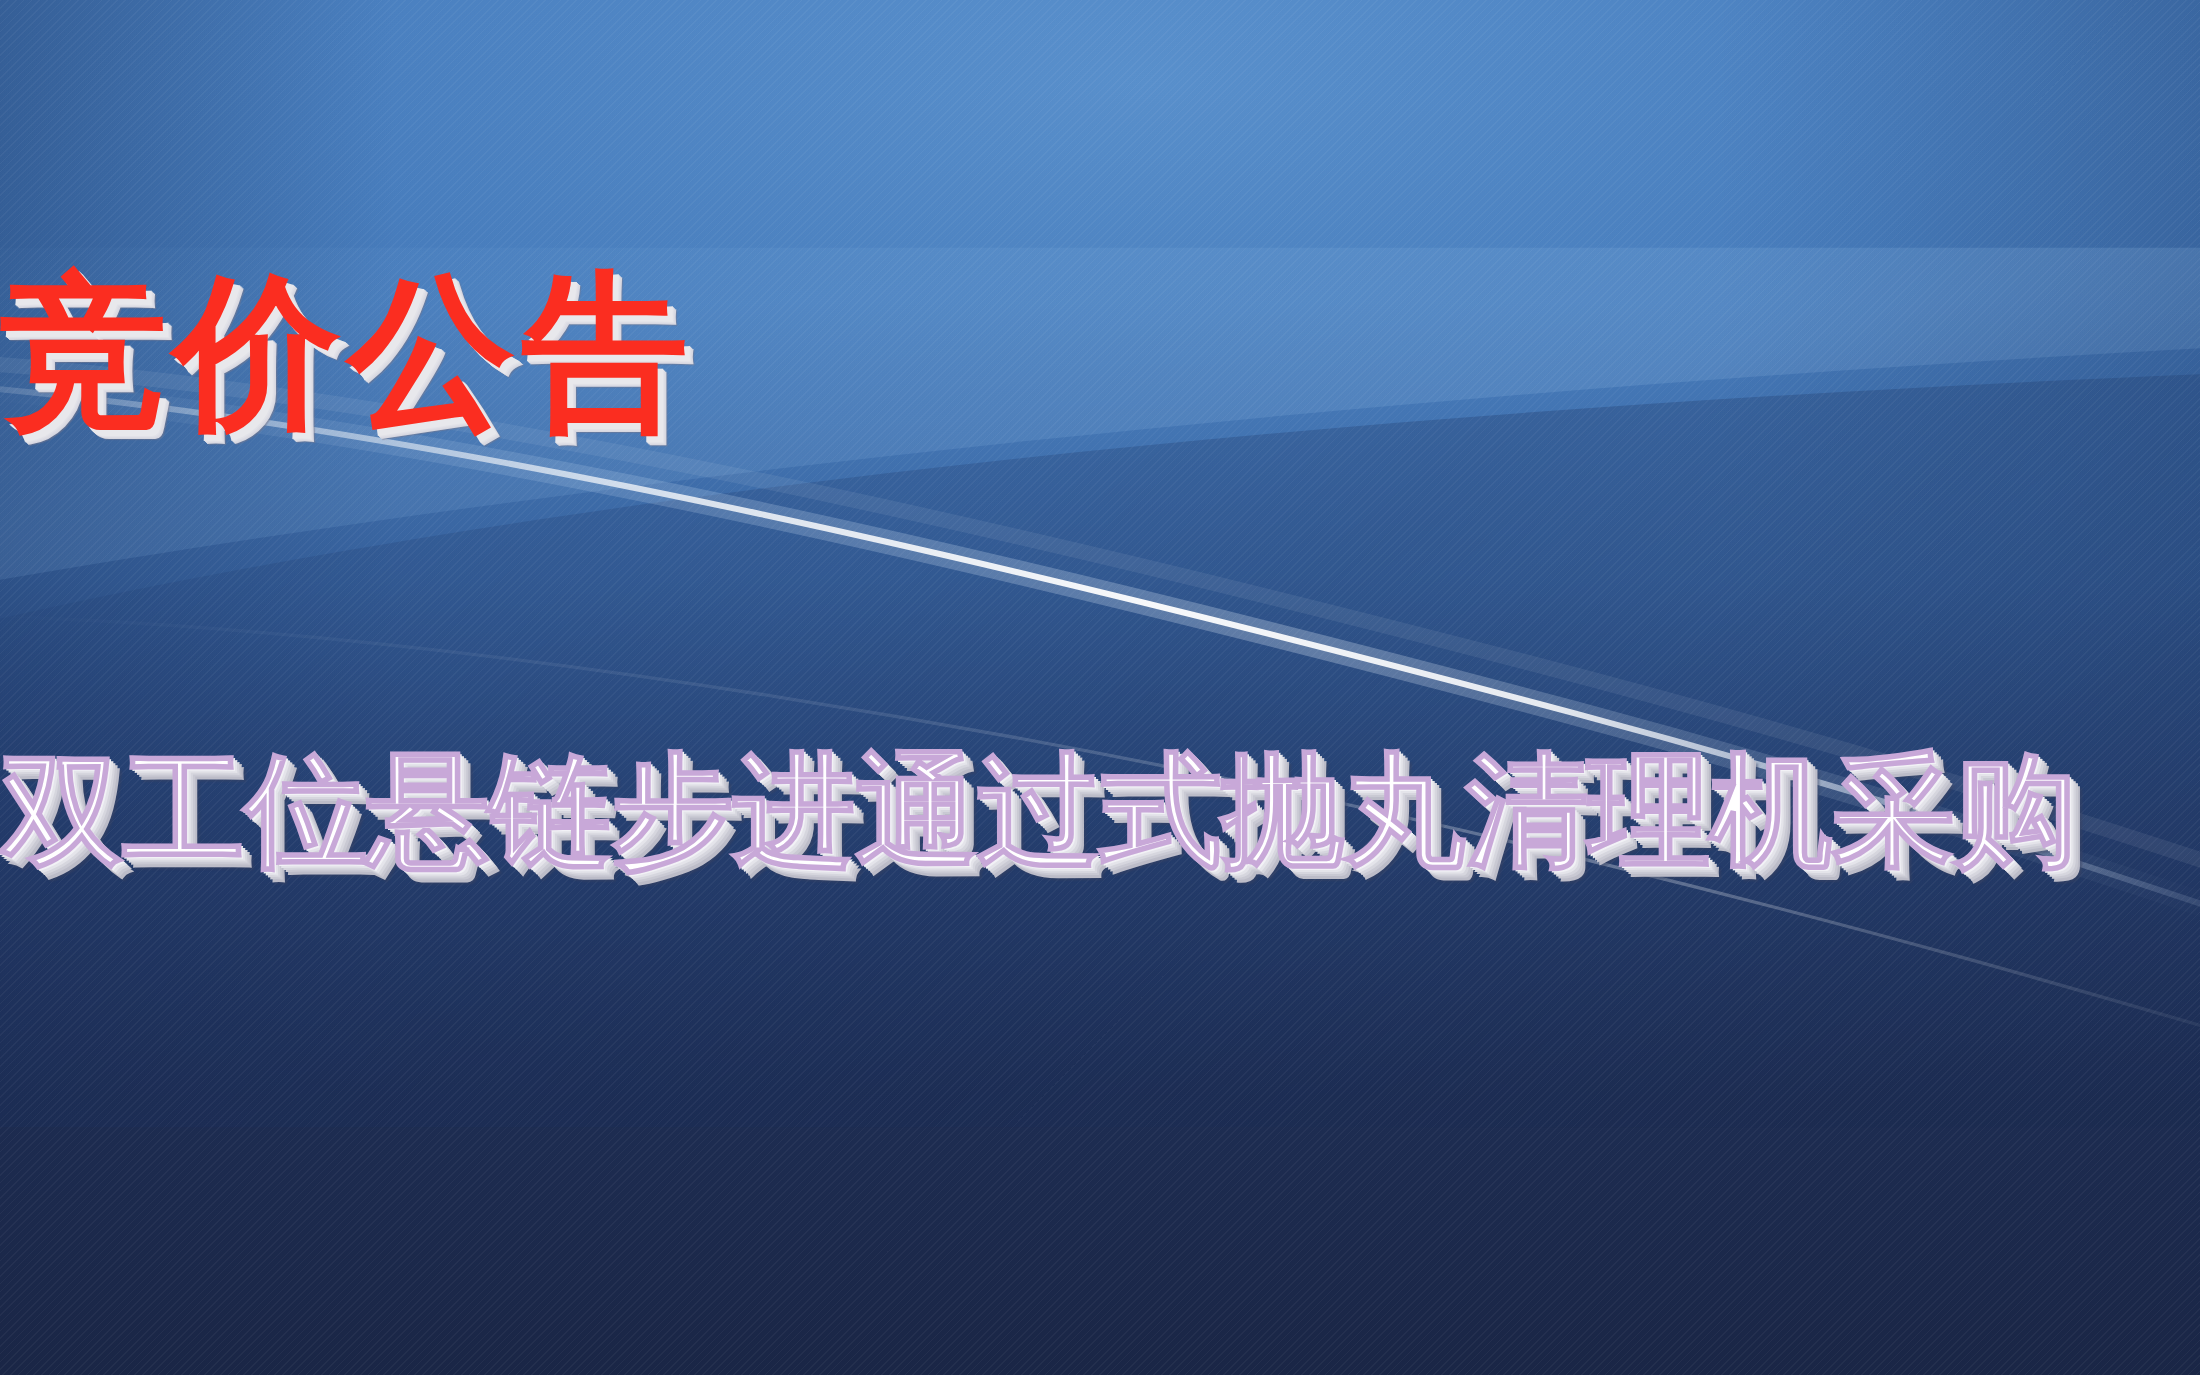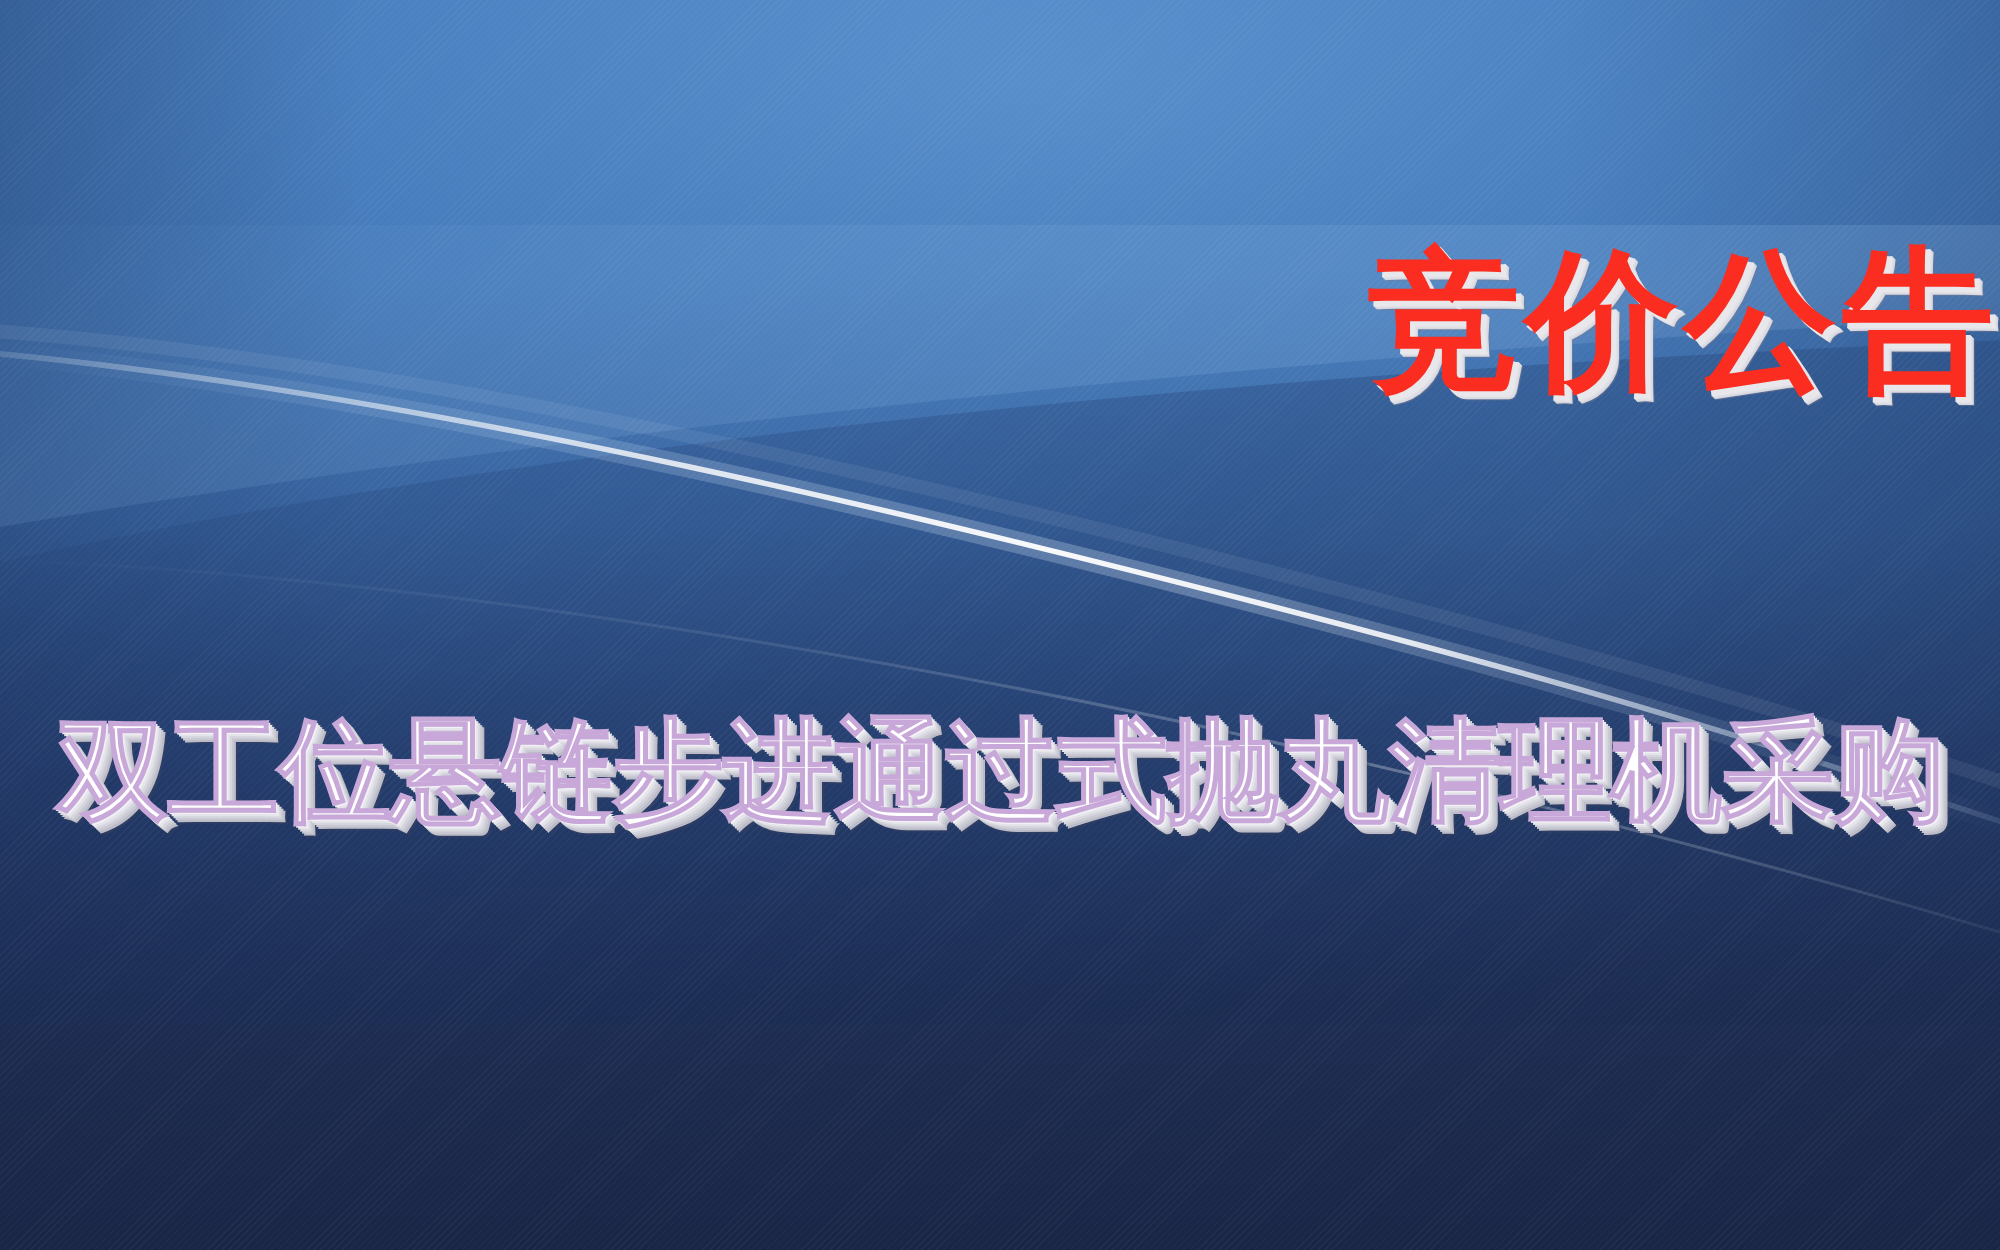--- a/index.html
+++ b/index.html
@@ -71,57 +71,56 @@
     inset: 0;
     pointer-events: none;
   }
 
   
   .title {
     position: absolute;
     left: 0;
     right: 0;
     top: 236px;
-    text-align: right;
+    text-align: left;
     font-size: 152px;
     font-weight: 700;
     line-height: 1.12;
     letter-spacing: 6px;
     color: #fb2d20;
     white-space: nowrap;
     text-shadow:
        5px  5px 0 #e8e8ec,
        6px  6px 0 #e2e2e8,
        7px  7px 0 #dcdce4,
        8px  8px 0 #d7d7e0,
        9px  9px 1px rgba(120,120,140,0.55);
   }
 
   
   .subtitle {
     position: absolute;
     left: 0;
     right: 0;
     top: 676px;
-    text-align: center;
+    text-align: left;
     font-size: 112px;
     font-weight: 700;
     line-height: 1.1;
     letter-spacing: -1px;
     color: #ffffff;
     white-space: nowrap;
     -webkit-text-stroke: 1.5px #c8a8d8;
     text-shadow:
       2px 2px 0 #f2f2f6,
       4px 4px 0 #e4e4ea,
       6px 6px 0 #d6d6de,
       8px 8px 0 #c9c9d3,
       10px 10px 0 #bcbcc8,
       12px 12px 2px rgba(60,66,96,0.45);
-    margin-top: 33px;
   }
 </style>
 </head>
 <body>
 
 <div id="slide">
 
   <svg class="band-dark" viewBox="0 0 1200 700" preserveAspectRatio="none" aria-hidden="true">
     <defs>
       <linearGradient id="gDark" x1="0" y1="0" x2="1" y2="0.35">

